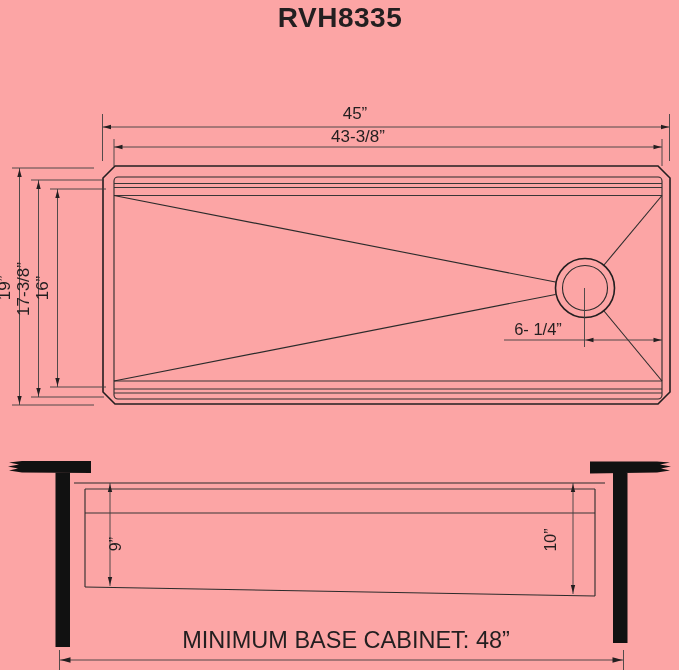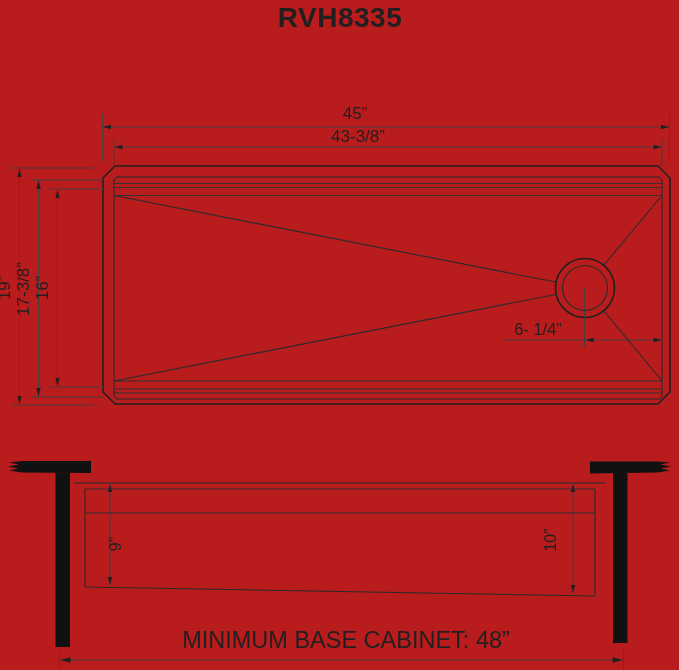--- a/index.html
+++ b/index.html
@@ -1,16 +1,16 @@
 <!DOCTYPE html>
 <html><head>
 <meta charset="utf-8">
 <style>
   html,body{margin:0;padding:0;background:#ffffff;}
-  .page{position:relative;width:679px;height:670px;background:#b91c1c;overflow:hidden;
+  .page{position:relative;width:679px;height:670px;background:#fca5a5;overflow:hidden;
         font-family:"Liberation Sans","DejaVu Sans",sans-serif;}
   svg{display:block;}
   text{fill:#231f20;font-family:"Liberation Sans","DejaVu Sans",sans-serif;}
   .t-title{font-size:28px;font-weight:bold;letter-spacing:.5px;}
   .t-dim{font-size:17px;}
   .t-dim-sm{font-size:16px;}
   .t-note{font-size:23.5px;}
   .ln-outline{stroke:#231f20;stroke-width:1.6;fill:none;}
   .ln-main{stroke:#2b2b2b;stroke-width:1.1;fill:none;}
   .ln-thin{stroke:#2f2f2f;stroke-width:0.95;fill:none;}

